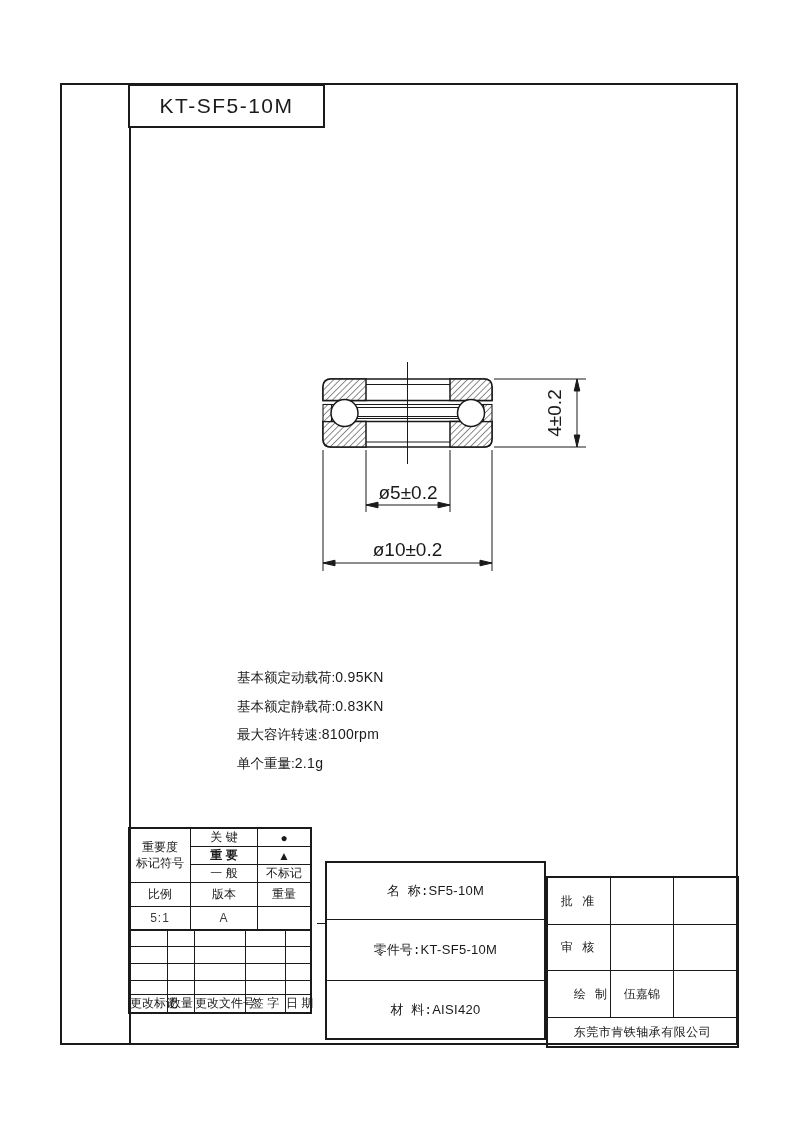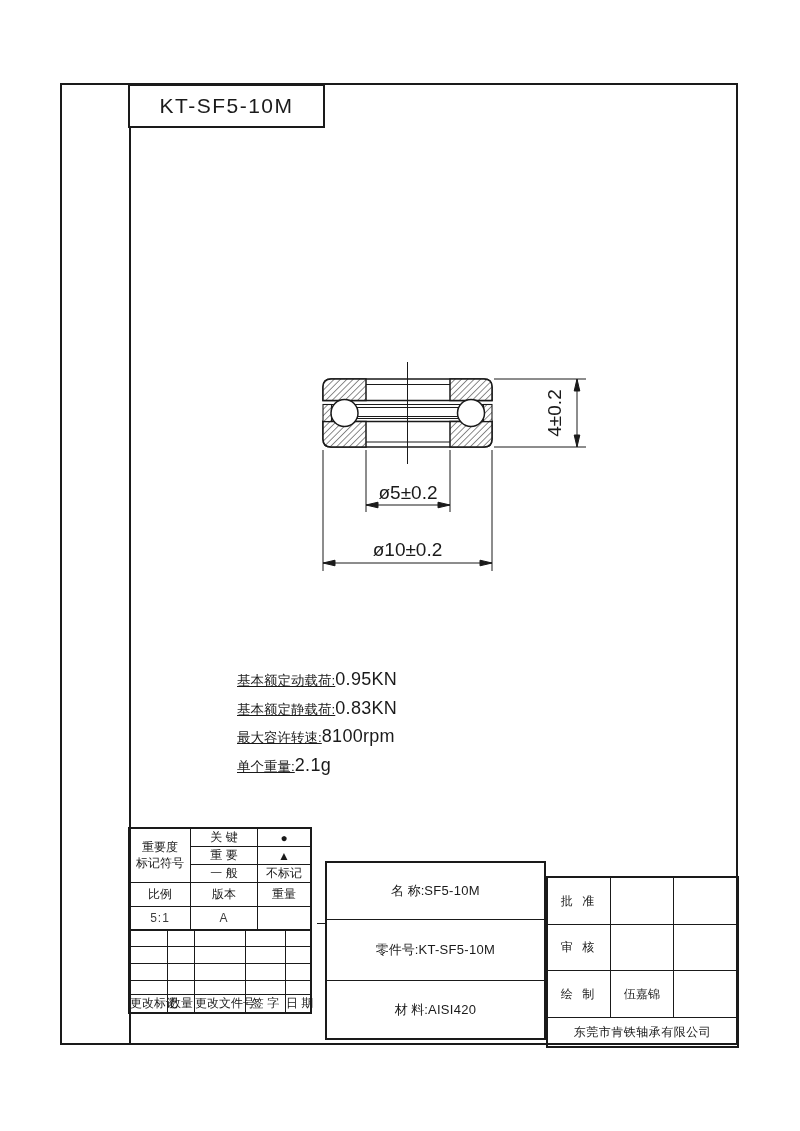--- a/index.html
+++ b/index.html
@@ -10,34 +10,34 @@
   .strip-line{position:absolute;left:128.5px;top:83px;width:2px;height:962px;background:#1a1a1a;}
   .title-box{position:absolute;left:128px;top:84px;width:197px;height:44px;
              border:2.5px solid #1a1a1a;box-sizing:border-box;background:#fff;
              display:flex;align-items:center;justify-content:center;}
   .title-box span{font-size:21px;letter-spacing:1.5px;}
   .bearing-svg{position:absolute;left:0;top:0;width:800px;height:1131px;}
   .dimt{font-family:"Liberation Sans",sans-serif;font-size:19px;fill:#1a1a1a;}
 
   .specs{position:absolute;left:237px;top:669px;}
   .spec-row{display:flex;align-items:baseline;height:28.6px;}
-  .spec-label{font-size:13.5px;text-decoration:underline;}
-  .spec-value{font-size:18px;letter-spacing:0.3px;}
+  .spec-label{font-size:13.5px;}
+  .spec-value{font-size:14px;letter-spacing:0.3px;}
 
   .block{position:absolute;}
   table.tt{border-collapse:collapse;table-layout:fixed;width:100%;}
   table.tt td{border:1.2px solid #1a1a1a;text-align:center;vertical-align:middle;
               padding:0;font-size:12px;white-space:nowrap;overflow:visible;}
   table.tt{border:2px solid #1a1a1a;}
 
   .imp-cell{font-size:11.5px;line-height:1.3;}
   .mark{font-size:13px;}
   .small-gray{font-size:15px;color:#3d3d3d;letter-spacing:1px;}
   .footer-label{font-size:10px;}
-  .name-label{font-size:13px;}
+  .name-label{font-size:13px;font-family:Liberation Mono, monospace;}
   .name-value{font-size:13px;letter-spacing:0.3px;}
   .appr-label{font-size:13px;letter-spacing:3px;}
   .appr-name{font-size:14px;}
   .company{font-size:18px;letter-spacing:0.5px;}
   .tick{position:absolute;left:317px;top:922.5px;width:8px;height:1.5px;background:#1a1a1a;}
 </style>
 </head>
 <body>
 
 <div class="page">
@@ -136,21 +136,21 @@
       <tbody>
           <tr>
         <td rowspan="3" style="width:60px;height:16px;" class="imp-cell">
           <div>重要度</div>
           <div>标记符号</div>
         </td>
         <td style="width:66px;">关 键</td>
         <td class="mark">●</td>
       </tr>
       <tr>
-        <td style="height:16px;">重 要</td>
+        <td style="height:16px;font-weight:bold;">重 要</td>
         <td class="mark">▲</td>
       </tr>
       <tr>
         <td style="height:17px;">一 般</td>
         <td>不标记</td>
       </tr>
       <tr>
         <td style="height:23px;text-align:center;">比例</td>
         <td>版本</td>
         <td>重量</td>
@@ -234,21 +234,21 @@
         <td style="width:62px;height:46px;" class="appr-label">批 准</td>
         <td style="width:62px;" class="appr-name"></td>
         <td></td>
       </tr>
       <tr>
         <td style="height:45px;" class="appr-label">审 核</td>
         <td class="appr-name"></td>
         <td></td>
       </tr>
       <tr>
-        <td style="height:46px;" class="appr-label">绘 制</td>
+        <td style="height:46px;text-align:right;" class="appr-label">绘 制</td>
         <td class="appr-name">伍嘉锦</td>
         <td></td>
       </tr>
       <tr>
         <td colspan="3" style="height:28px;" class="company">东莞市肯铁轴承有限公司</td>
       </tr>
     </tbody>
       </table>
   </div>
 

